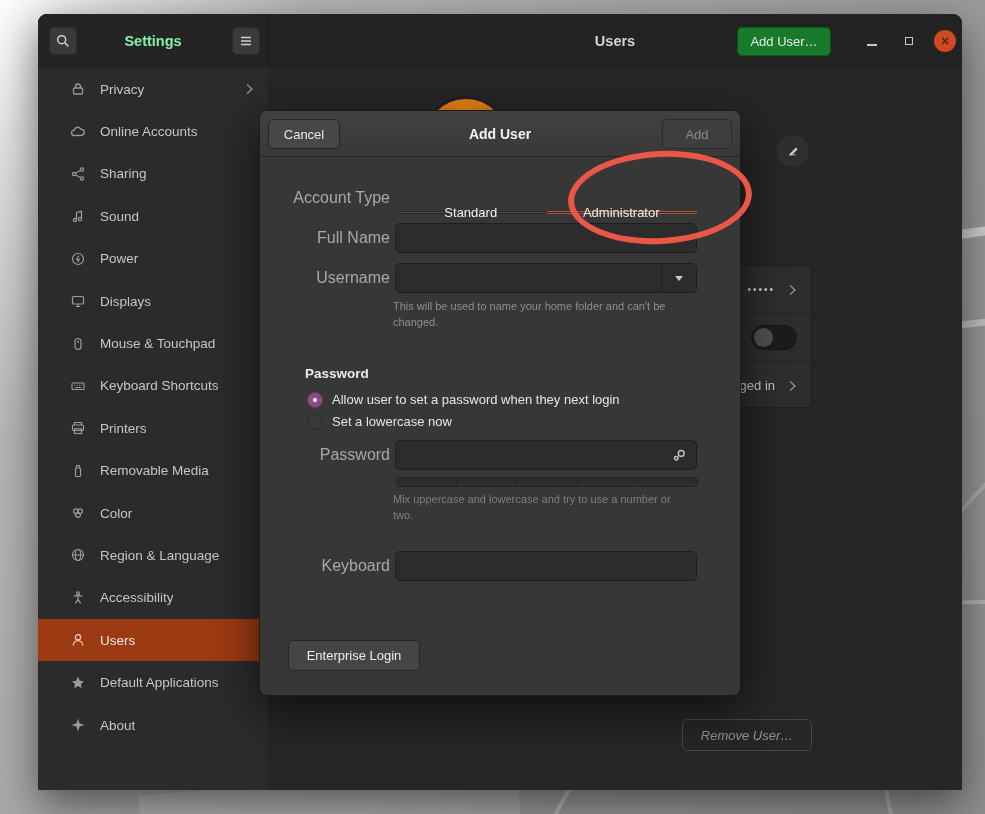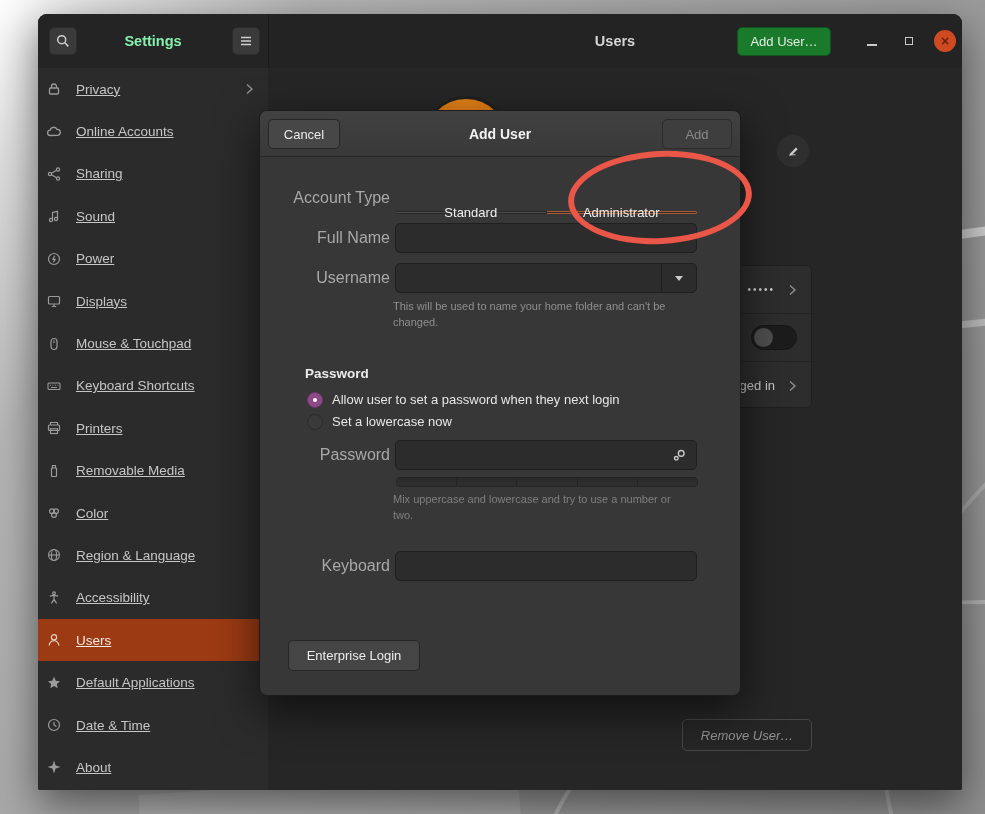--- a/index.html
+++ b/index.html
@@ -26,21 +26,21 @@
     border:1px solid #10541c;box-sizing:border-box;color:#e3eee4;font-size:13px;display:flex;align-items:center;justify-content:center;}
   .win-controls{position:absolute;right:6px;top:15px;display:flex;gap:13px;align-items:center;}
   .wc{width:24px;height:24px;display:flex;align-items:center;justify-content:center;}
   .wc-min-glyph{width:10px;height:2px;background:#c9c9c9;margin-top:8px;}
   .wc-max-glyph{width:8px;height:8px;border:1.5px solid #c9c9c9;box-sizing:border-box;}
   .wc-close{width:22px;height:22px;border-radius:50%;background:#cf4a20;display:flex;align-items:center;justify-content:center;
     color:rgba(30,8,0,.6);font-size:14px;font-weight:bold;line-height:1;}
 
   
   .sidebar{position:absolute;left:0;top:54px;width:230px;bottom:0;background:#2b2b2b;border-right:1px solid #202020;}
-  .sidebar-item{height:42.4px;display:flex;align-items:center;padding:0 0 0 8px;color:#c6c6c6;font-size:13.5px;cursor:default;text-decoration:underline;}
+  .sidebar-item{height:42.4px;display:flex;align-items:center;padding:0 0 0 32px;color:#c6c6c6;font-size:13.5px;cursor:default;}
   .sidebar-item.selected{background:#9c3a13;color:#f2e9e3;}
   .sb-icon{width:16px;height:16px;margin-right:14px;color:#9b9b9b;flex:none;display:flex;align-items:center;justify-content:center;}
   .sidebar-item.selected .sb-icon{color:#ecd2c2;}
   .sb-chevron{margin-left:auto;margin-right:14px;color:#8f8f8f;display:flex;}
 
   
   .content{position:absolute;left:230px;top:54px;right:0;bottom:0;background:#262626;}
   .avatar-circle{position:absolute;left:154px;top:28px;width:88px;height:88px;border-radius:50%;
     background:radial-gradient(circle at 50% 38%,#ef9025 0%,#e07b12 55%,#c36408 100%);border:3px solid #202020;box-sizing:border-box;}
   .edit-btn{position:absolute;left:508px;top:66px;width:34px;height:34px;border-radius:50%;background:#2f2f2f;
@@ -280,29 +280,20 @@
         <div class="sidebar-item">
           <span class="sb-icon">
             <svg width="16" height="16" viewBox="0 0 16 16" fill="currentColor">
               <path d="M8 1.8 L9.8 5.7 14 6.2 10.9 9.1 11.7 13.2 8 11.1 4.3 13.2 5.1 9.1 2 6.2 6.2 5.7 Z"></path>
             </svg>
           </span>
           <span class="sb-label">Default Applications</span>
         </div>
         <div class="sidebar-item">
           <span class="sb-icon">
-            <svg width="16" height="16" viewBox="0 0 16 16" fill="none" stroke="currentColor" stroke-width="1.2">
-              <circle cx="8" cy="8" r="5.5"></circle>
-              <path d="M8 4.8 V8 L10.4 9.4"></path>
-            </svg>
-          </span>
-          <span class="sb-label">Date &amp; Time</span>
-        </div>
-        <div class="sidebar-item">
-          <span class="sb-icon">
             <svg width="16" height="16" viewBox="0 0 16 16" fill="currentColor">
               <path d="M8 1.5 L9.6 6.4 14.5 8 9.6 9.6 8 14.5 6.4 9.6 1.5 8 6.4 6.4 Z"></path>
             </svg>
           </span>
           <span class="sb-label">About</span>
         </div>
       </div>
 
     <div class="content">
       <div class="avatar-circle"></div>

